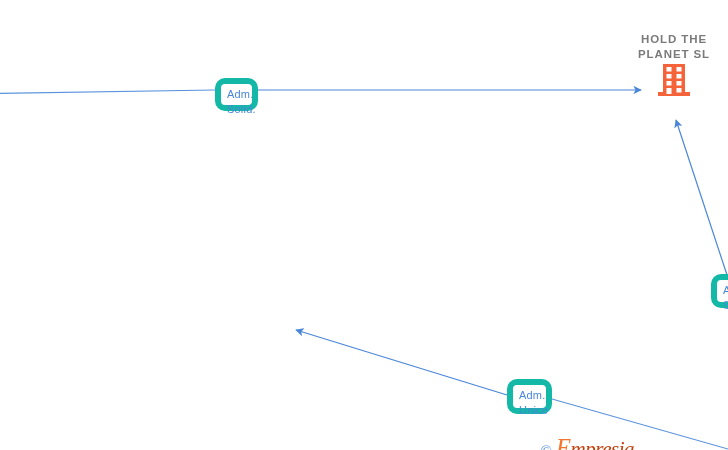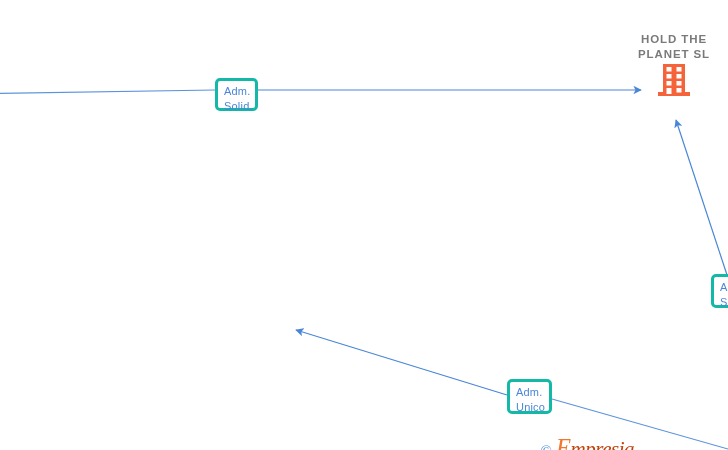--- a/index.html
+++ b/index.html
@@ -57,22 +57,22 @@
   .node-icon {
     display: block;
     margin: 0 auto;
   }
 
   
   .rel-box {
     position: absolute;
     box-sizing: border-box;
     background: #ffffff;
-    border: 3px solid #14b8a6;
-    border-radius: 5px;
+    border: 6px solid #14b8a6;
+    border-radius: 10px;
     padding: 3px 6px 4px 6px;
     font-size: 11px;
     line-height: 15px;
     color: #4a86d8;
     white-space: pre-line;
     text-align: left;
     letter-spacing: 0.2px;
   }
 
   

